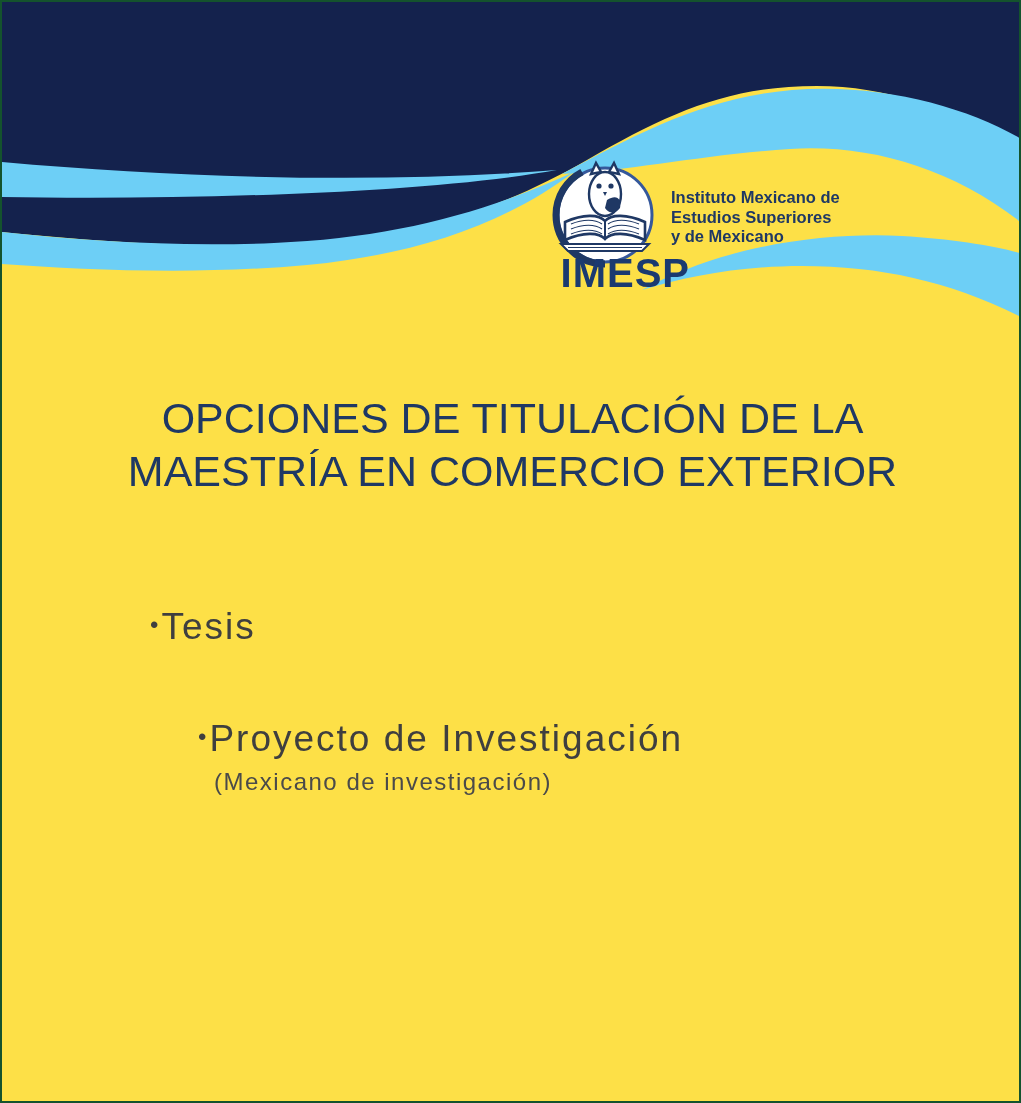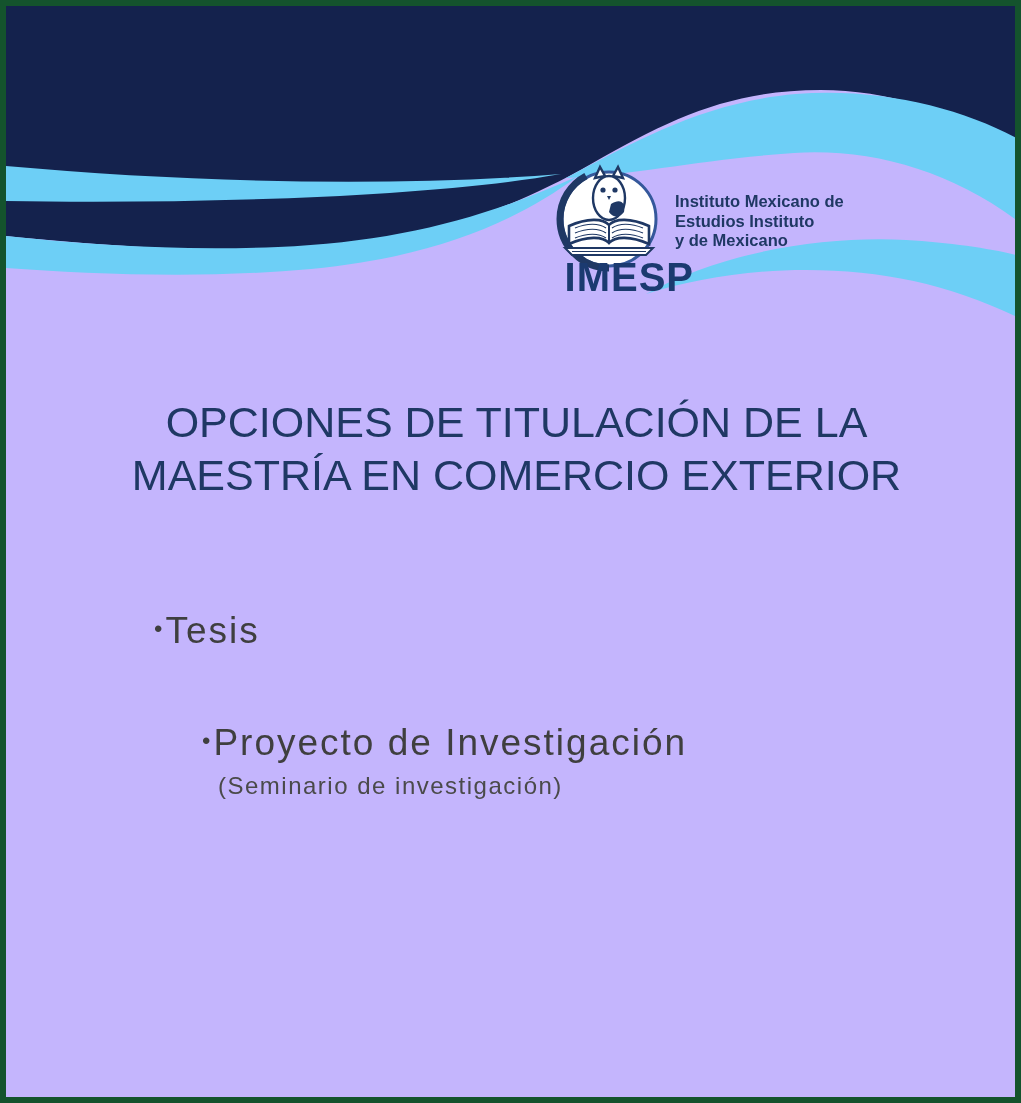--- a/index.html
+++ b/index.html
@@ -1,23 +1,23 @@
 <!DOCTYPE html>
 <html><head>
 <meta charset="utf-8">
 <style>
   html,body{margin:0;padding:0;background:#ffffff;}
   #page{
     position:relative;
     width:1021px;height:1103px;
-    background:#c4b5fd;
+    background:#fde047;
     overflow:hidden;
     font-family:"Liberation Sans", sans-serif;
     box-sizing:border-box;
-    border:6px solid #14532d;
+    border:2px solid #14532d;
   }
   
   #wave-svg{position:absolute;top:0;left:0;display:block;}
   
   .institute-name{
     position:absolute;left:669px;top:186px;width:200px;
     font-size:16.5px;font-weight:bold;color:#1f3864;line-height:19.5px;
     letter-spacing:0px;
   }
   .logo-acronym{
@@ -84,38 +84,38 @@
         <path d="M606,227 C613,222 625,222 637,227" fill="none" stroke-width="1.2"></path>
         <path d="M606,232 C613,227 625,227 637,232" fill="none" stroke-width="1.2"></path>
         <path stroke-width="2" d="M559,242 L647,242 L640,249 L566,249 Z"></path>
         <line x1="566" y1="245.5" x2="640" y2="245.5" stroke-width="1"></line>
       </g>
     </g>
   </svg>
 
   <div class="institute-name">
     <div>Instituto Mexicano de</div>
-    <div>Estudios Instituto</div>
+    <div>Estudios Superiores</div>
     <div>y de Mexicano</div>
   </div>
 
   <div class="logo-acronym">IMESP</div>
 
   <div class="slide-title">
     <div>OPCIONES DE TITULACIÓN DE LA</div>
     <div>MAESTRÍA EN COMERCIO EXTERIOR</div>
   </div>
 
   <div id="bullet-tesis" class="bullet-item">
     <div class="bullet-line">
       <span class="bullet-marker">•</span><span>Tesis</span>
     </div>
   </div>
 
   <div id="bullet-proyecto" class="bullet-item">
     <div class="bullet-line">
       <span class="bullet-marker">•</span><span>Proyecto de Investigación</span>
     </div>
-    <div class="bullet-subtext">(Seminario de investigación)</div>
+    <div class="bullet-subtext">(Mexicano de investigación)</div>
   </div>
 
 
 </div>
 
 </body></html>

